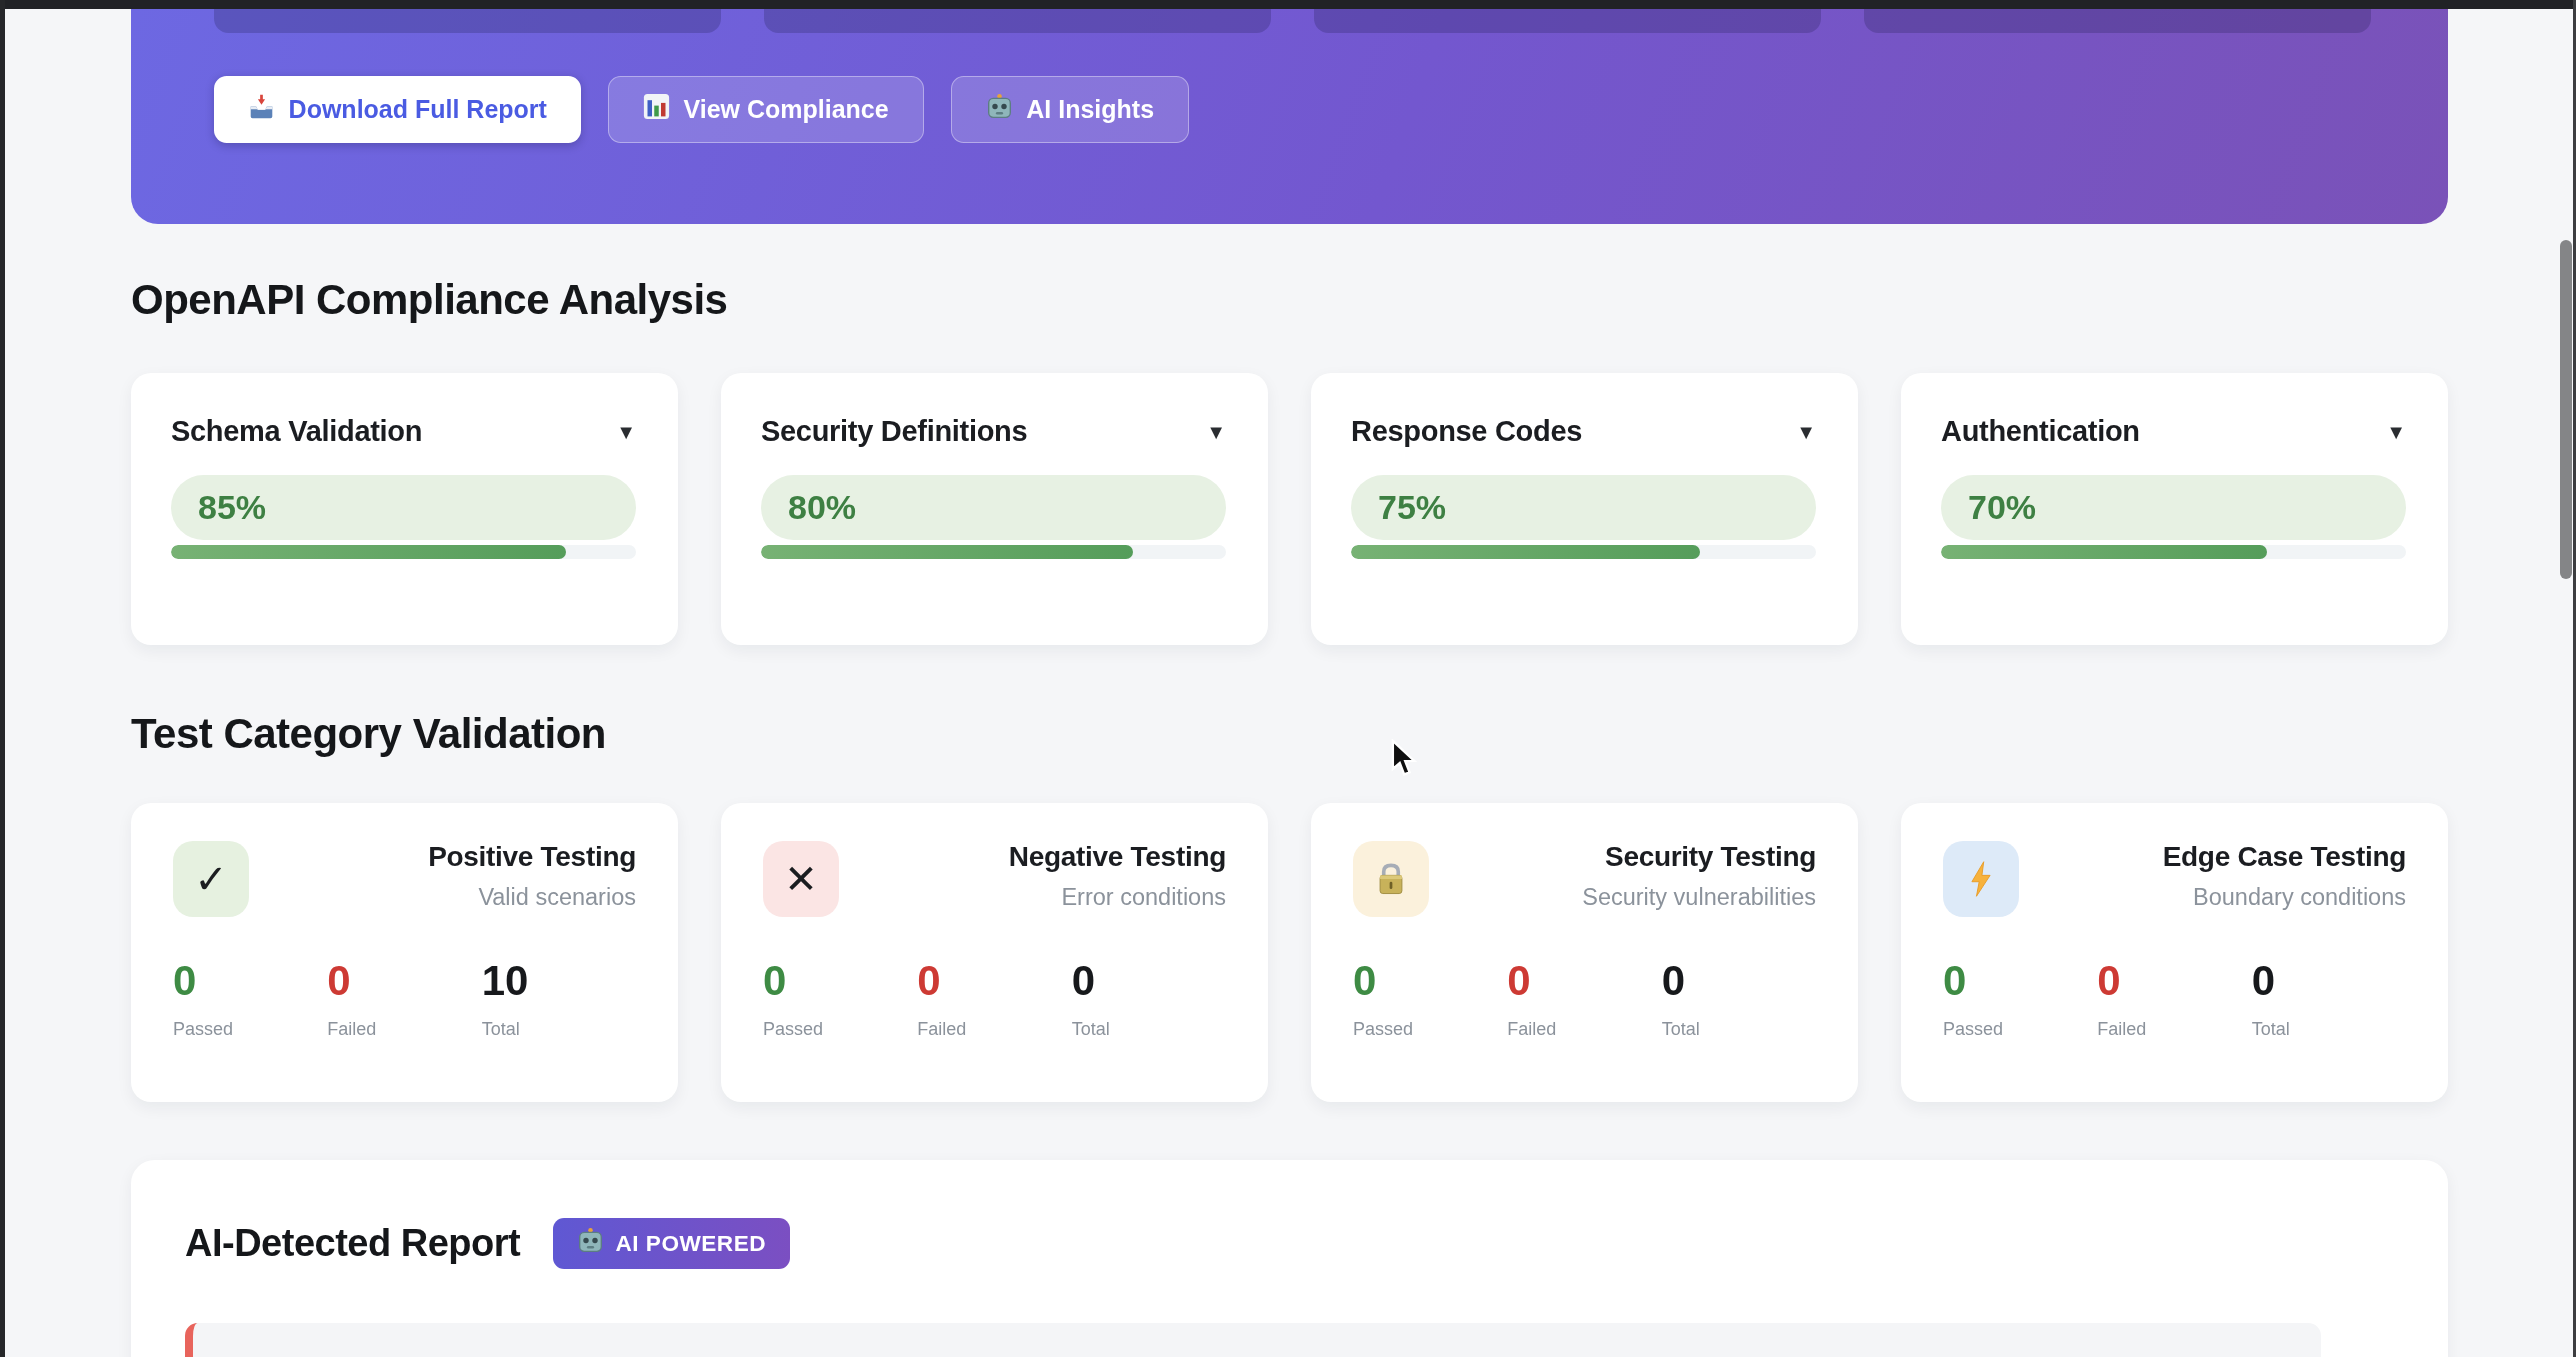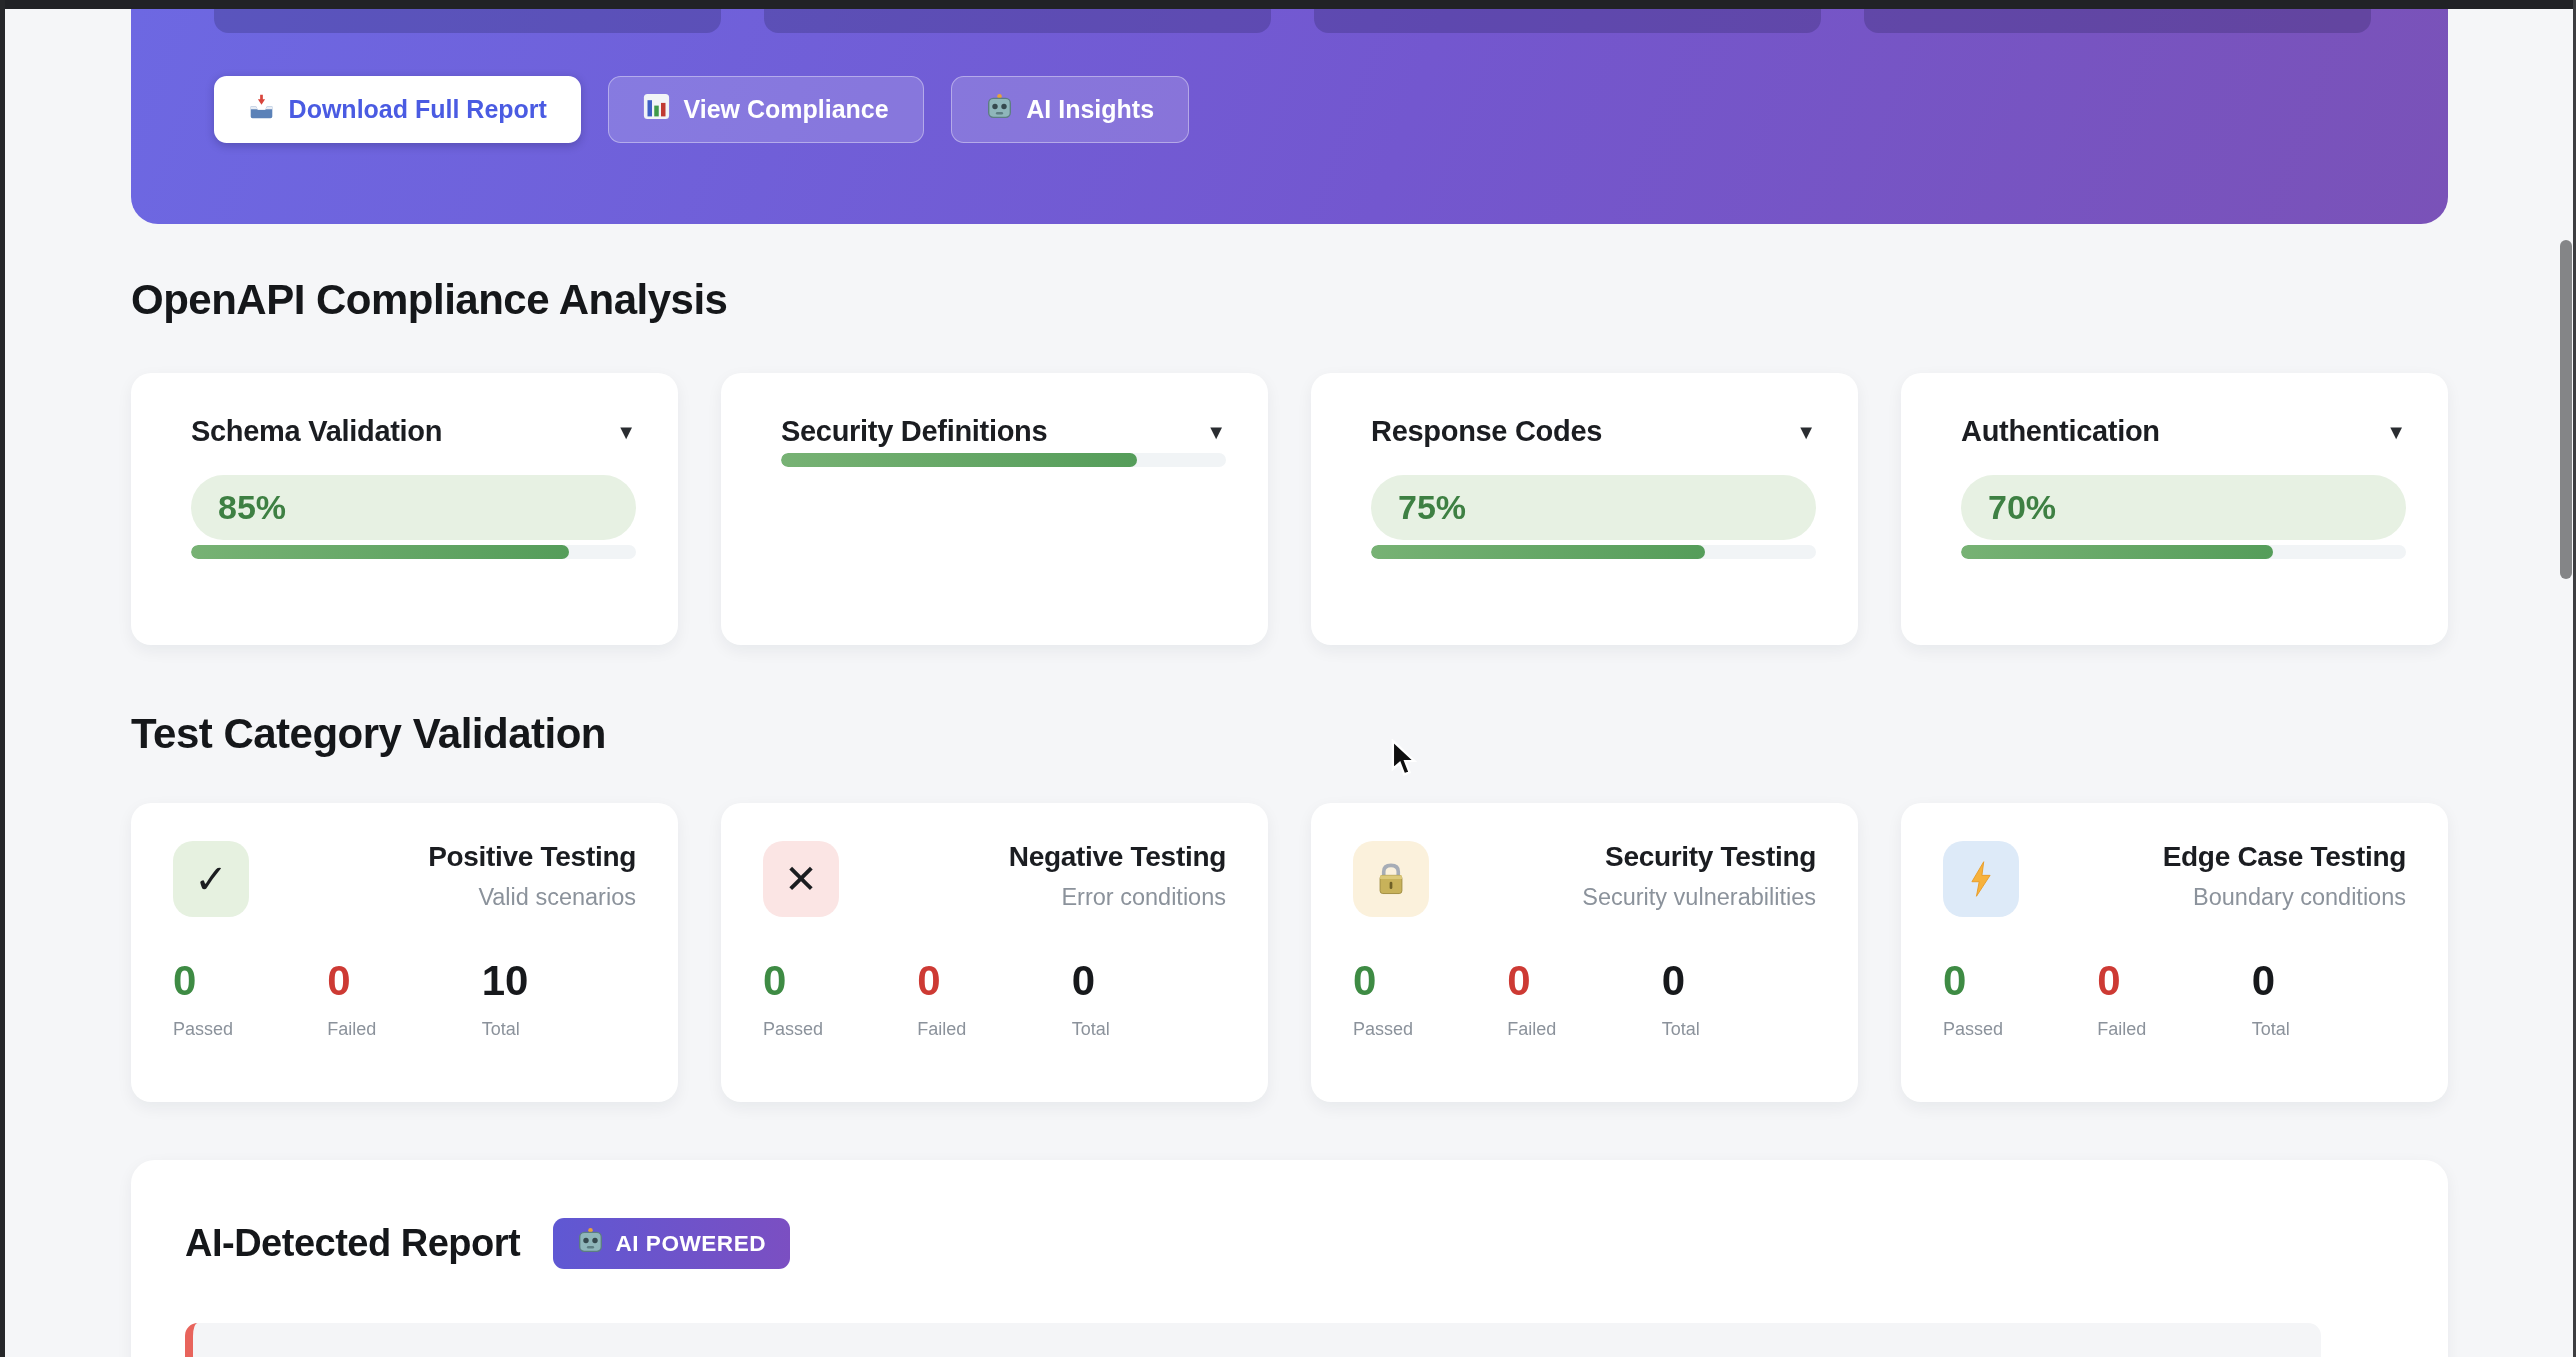--- a/index.html
+++ b/index.html
@@ -39,21 +39,21 @@
   .h2 { margin-top:65px; }
 
   .grid4 { display:grid; grid-template-columns:repeat(4,1fr); gap:43px; }
   .card {
     background:#ffffff; border-radius:20px;
     box-shadow:0 5.4px 16.3px rgba(25,30,50,0.06);
   }
 
   
   .comp-grid { margin-top:49px; }
-  .comp-card { height:272px; padding:42px 42px 0 60px; }
+  .comp-card { height:272px; padding:42px 42px 0 40px; }
   .comp-head { display:flex; justify-content:space-between; align-items:center; }
   .comp-title { font-size:29px; font-weight:bold; letter-spacing:-0.3px; }
   .caret { font-size:20px; color:#2a2d31; cursor:pointer; line-height:1; }
   .pill {
     margin-top:27px; height:65px; border-radius:33px; background:#e7f1e3;
     display:flex; align-items:center; padding-left:27px;
     font-size:34px; font-weight:bold; color:#3e8043;
   }
   .track { margin-top:5.4px; height:13.6px; border-radius:7.2px; background:#f1f4f6; overflow:hidden; }
   .fill  { height:100%; border-radius:7.2px; background:linear-gradient(90deg,#77b274,#559d5a); }
@@ -170,20 +170,23 @@
       </div>
       <div class="track">
         <div class="fill" style="width: 85%;"></div>
       </div>
     </div>
 
     <div class="card comp-card">
       <div class="comp-head">
         <span class="comp-title">Security Definitions</span>
         <span class="caret">▼</span>
+      </div>
+      <div class="pill">
+        <span>80%</span>
       </div>
       <div class="track">
         <div class="fill" style="width: 80%;"></div>
       </div>
     </div>
 
     <div class="card comp-card">
       <div class="comp-head">
         <span class="comp-title">Response Codes</span>
         <span class="caret">▼</span>

